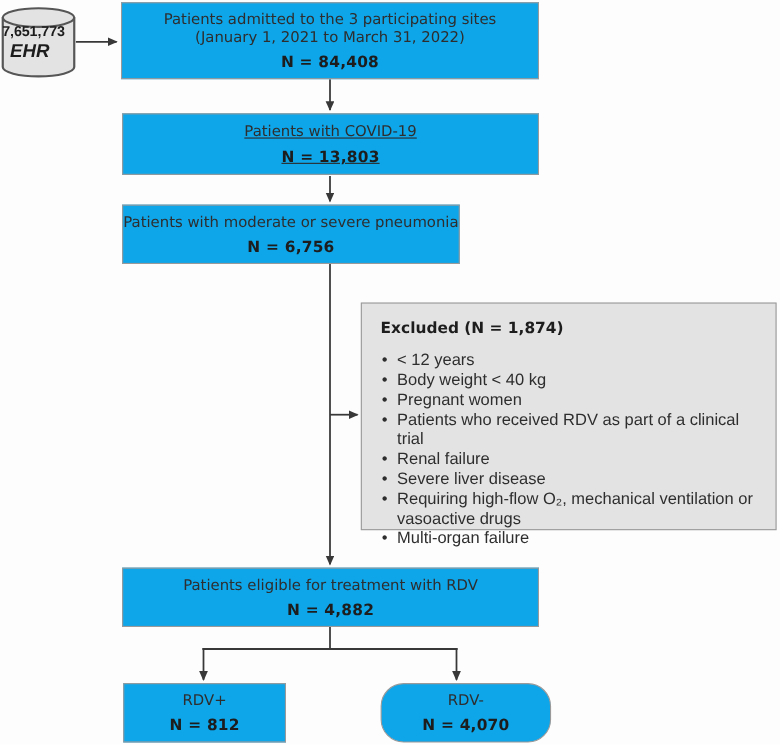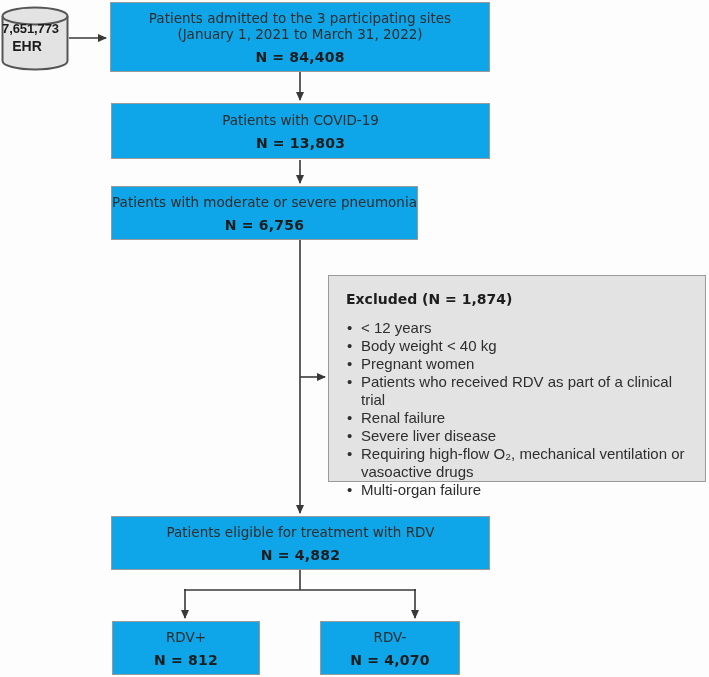--- a/index.html
+++ b/index.html
@@ -11,43 +11,43 @@
   }
   .connectors { position:absolute; left:0; top:0; }
   .flow-box {
     position:absolute; background:#0ea5e9; border:1.5px solid #9a9a9a;
     display:flex; flex-direction:column; align-items:center; justify-content:center;
     text-align:center; gap:7px;
   }
   .box-title { font-size:13.5px; line-height:16px; color:#2e2e2e; }
   .box-n { font-size:14px; font-weight:bold; color:#1d1d1d; letter-spacing:.2px; }
   .box-admitted { left:110px; top:2px;  width:380px; height:70px; }
-  .box-covid    { left:111px; top:103px; width:379px; height:56px; }
+  .box-covid    { left:111px; top:103px; width:379px; height:56px;text-decoration:underline; }
   .box-pneumonia{ left:111px; top:186px; width:307px; height:54px; }
   .box-eligible { left:111px; top:516px; width:379px; height:54px; }
   .box-rdv-plus { left:112px; top:621px; width:148px; height:54px; }
-  .box-rdv-minus{ left:320px; top:621px; width:140px; height:54px; }
+  .box-rdv-minus{ left:346px; top:621px; width:155px; height:54px;border-radius:21px; }
   .excluded-box {
     position:absolute; left:328px; top:275px; width:378px; height:207px;
     background:#e3e3e3; border:1.5px solid #9a9a9a;
     padding:15px 10px 22px 17px;
   }
   .excluded-heading { font-size:14px; font-weight:bold; color:#1d1d1d; margin-bottom:12px; }
   .excluded-list {
     list-style:none; font-family:"Liberation Sans",sans-serif;
     font-size:15px; line-height:18px; color:#2e2e2e;
   }
   .excluded-list li { position:relative; padding-left:15px; }
   .excluded-list li::before { content:"\2022"; position:absolute; left:1px; top:0; color:#2e2e2e; }
   .cyl-label {
     position:absolute; left:2px; top:21px; width:50px; text-align:center;
     font-family:"Liberation Sans",sans-serif; font-weight:bold; color:#1c1c1c;
   }
   .cyl-count { font-size:13px; line-height:15px; letter-spacing:-0.1px; }
-  .cyl-name  { font-size:14px; line-height:15px; margin-top:3px; }
+  .cyl-name  { font-size:17px; line-height:15px; margin-top:3px;font-style:italic; }
 </style>
 </head>
 <body>
 
 <div class="canvas">
 
   <svg class="connectors" width="709" height="677" viewBox="0 0 709 677">
     <defs>
       <marker id="ah" markerUnits="userSpaceOnUse" markerWidth="10" markerHeight="9" refX="8" refY="4" orient="auto">
         <path d="M0,0 L9,4 L0,8 Z" fill="#383838"></path>

